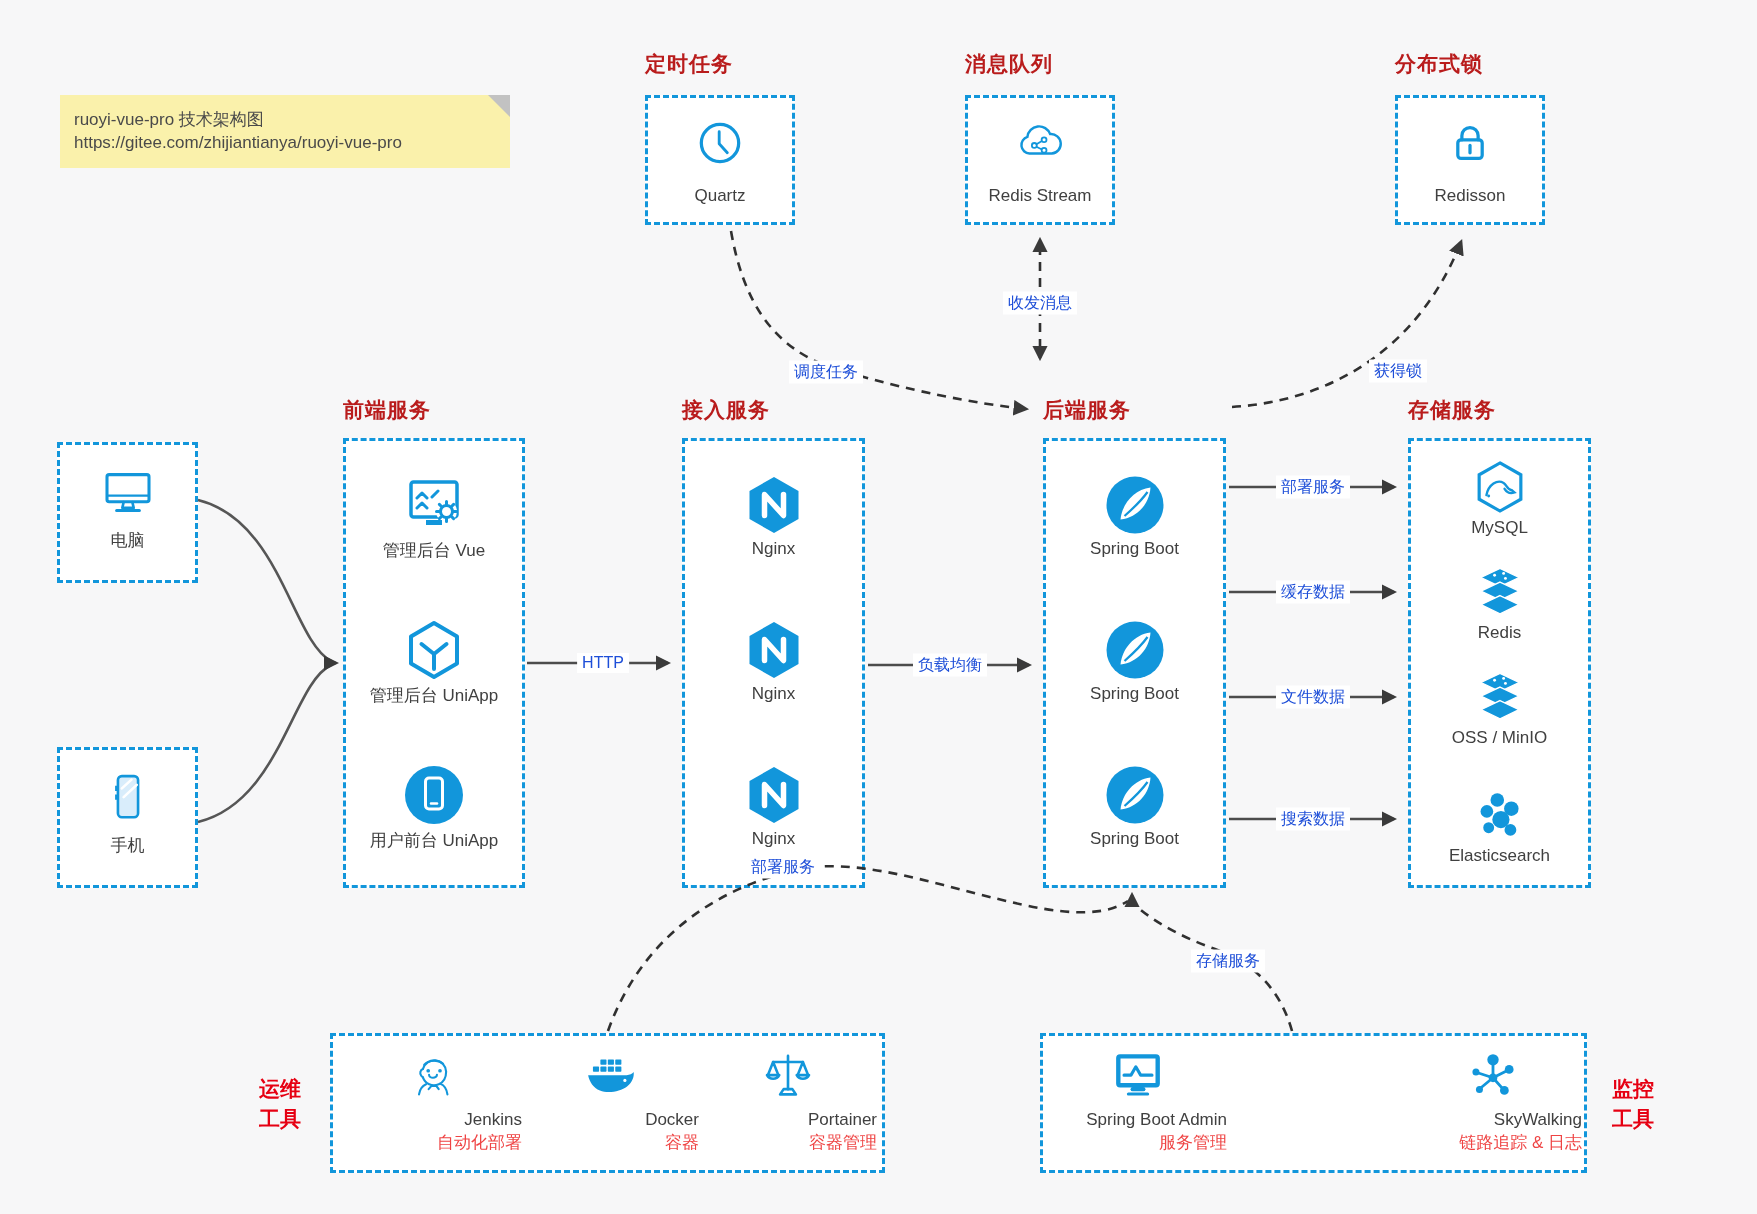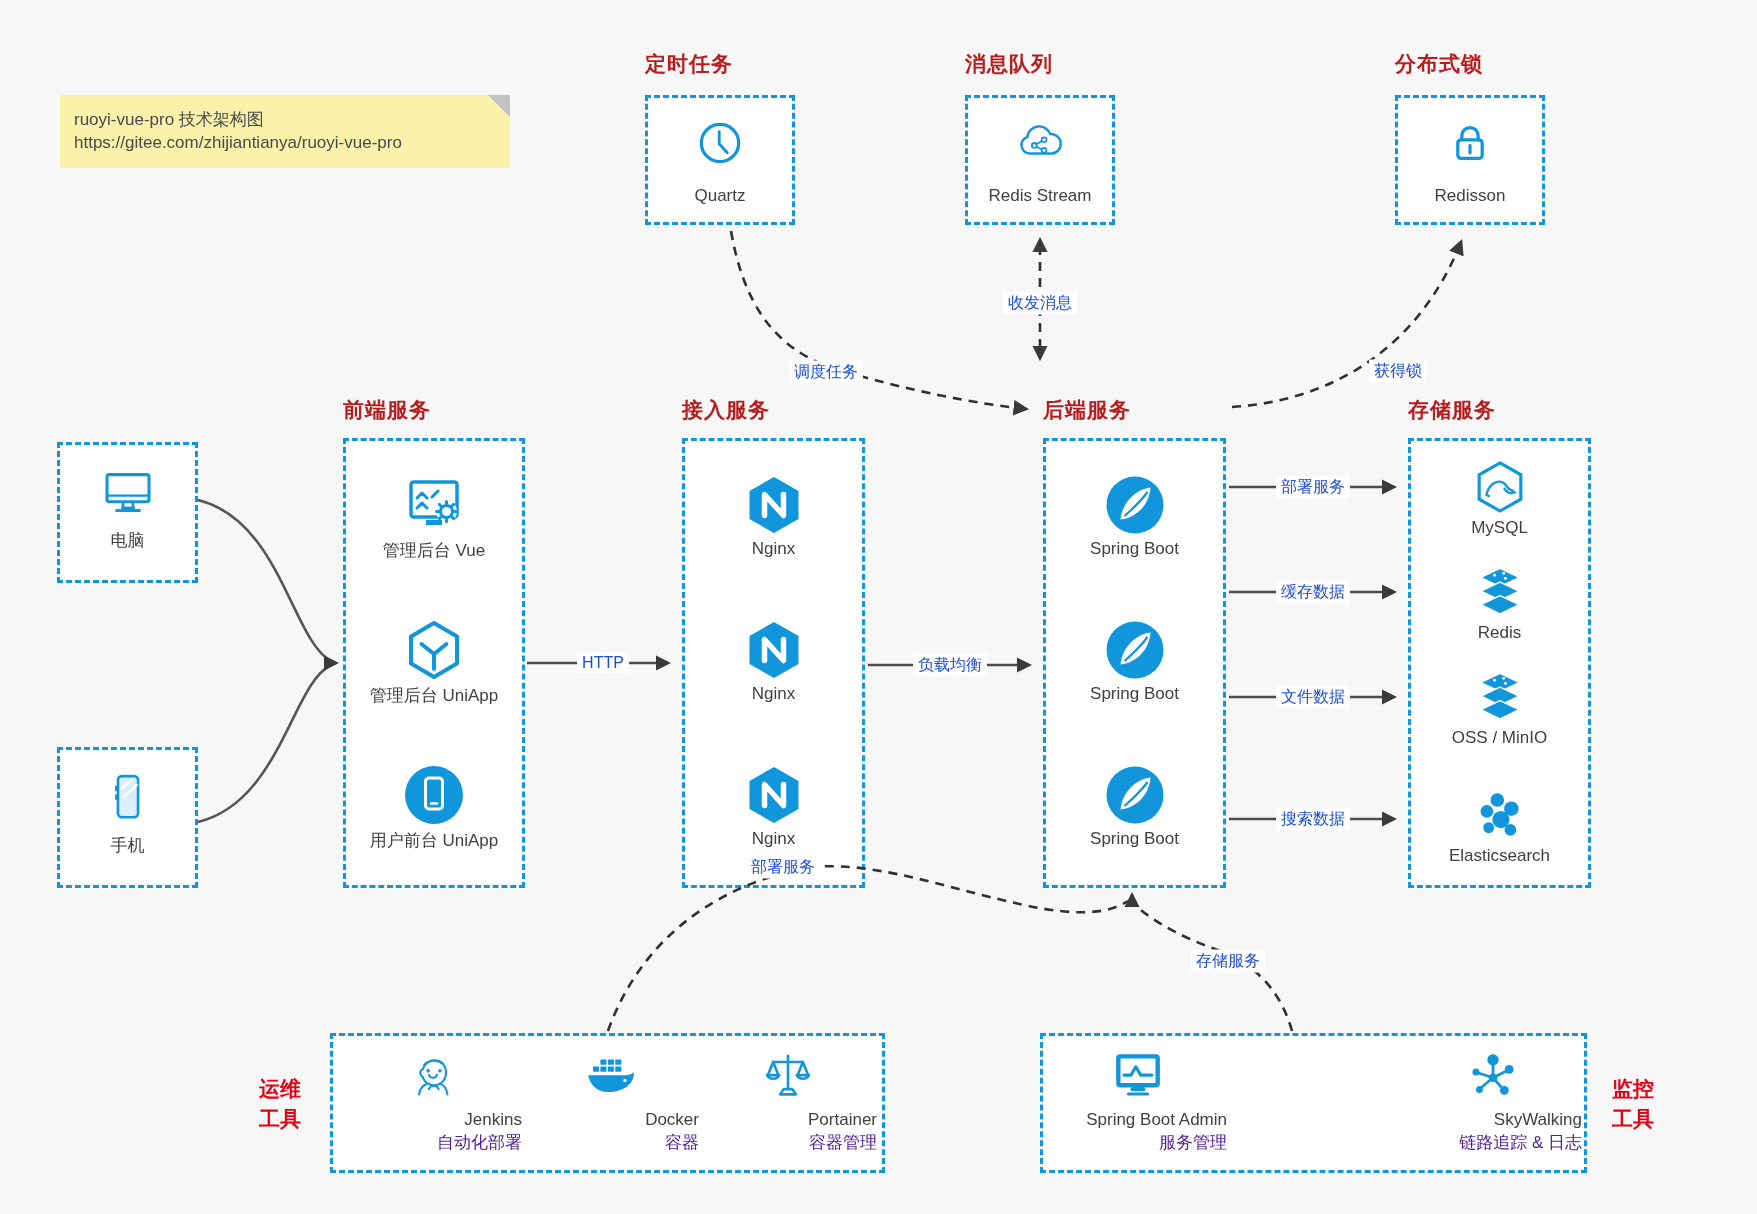--- a/index.html
+++ b/index.html
@@ -12,21 +12,21 @@
   .cell{position:absolute;left:0;right:0;text-align:center;}
   .tcell{position:absolute;left:0;right:0;top:19px;text-align:center;}
   .ccell{position:absolute;left:0;right:0;top:20px;text-align:center;}
   .bcell{position:absolute;top:12px;width:178px;text-align:right;}
   .ic{display:block;}
   .ic svg{display:block;margin:0 auto;}
   .lbl{font-size:17px;color:#404040;margin-top:2px;white-space:nowrap;}
   .tl{margin-top:17px;}
   .cl{margin-top:8px;}
   .bl{font-size:17px;line-height:23px;color:#404040;margin-top:4px;white-space:nowrap;}
-  .bl2{font-size:17px;line-height:23px;color:#4c1d95;white-space:nowrap;}
+  .bl2{font-size:17px;line-height:23px;color:#ef4444;white-space:nowrap;}
   .side{position:absolute;color:#e60012;font-size:21px;font-weight:700;text-align:center;line-height:30px;width:70px;z-index:3;}
   .connect{position:absolute;left:0;top:0;z-index:5;pointer-events:none;}
   .chip{position:absolute;transform:translate(-50%,-50%);background:#ffffff;padding:1px 5px;font-size:16px;color:#1d4ed8;z-index:6;white-space:nowrap;}
 </style>
 </head>
 <body>
 
 <div class="canvas">
 
   <div class="note">

